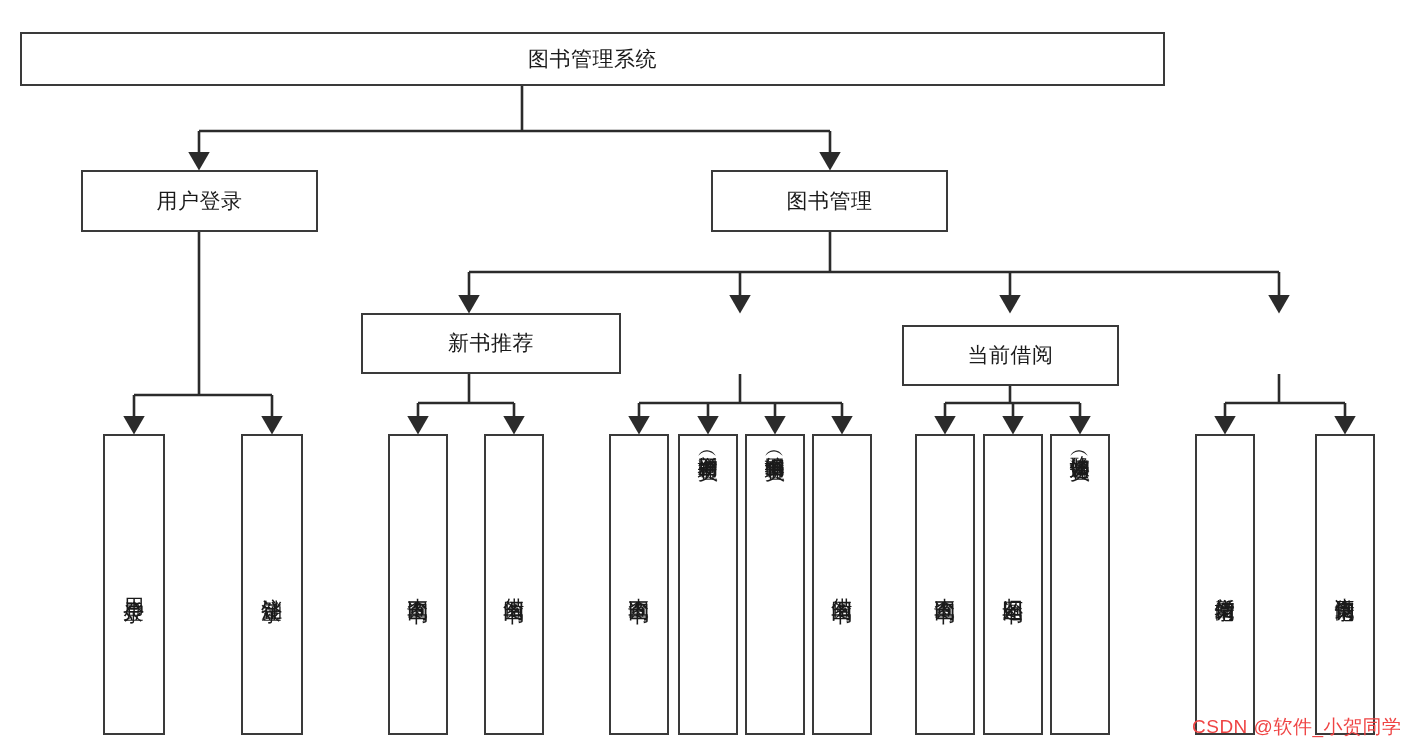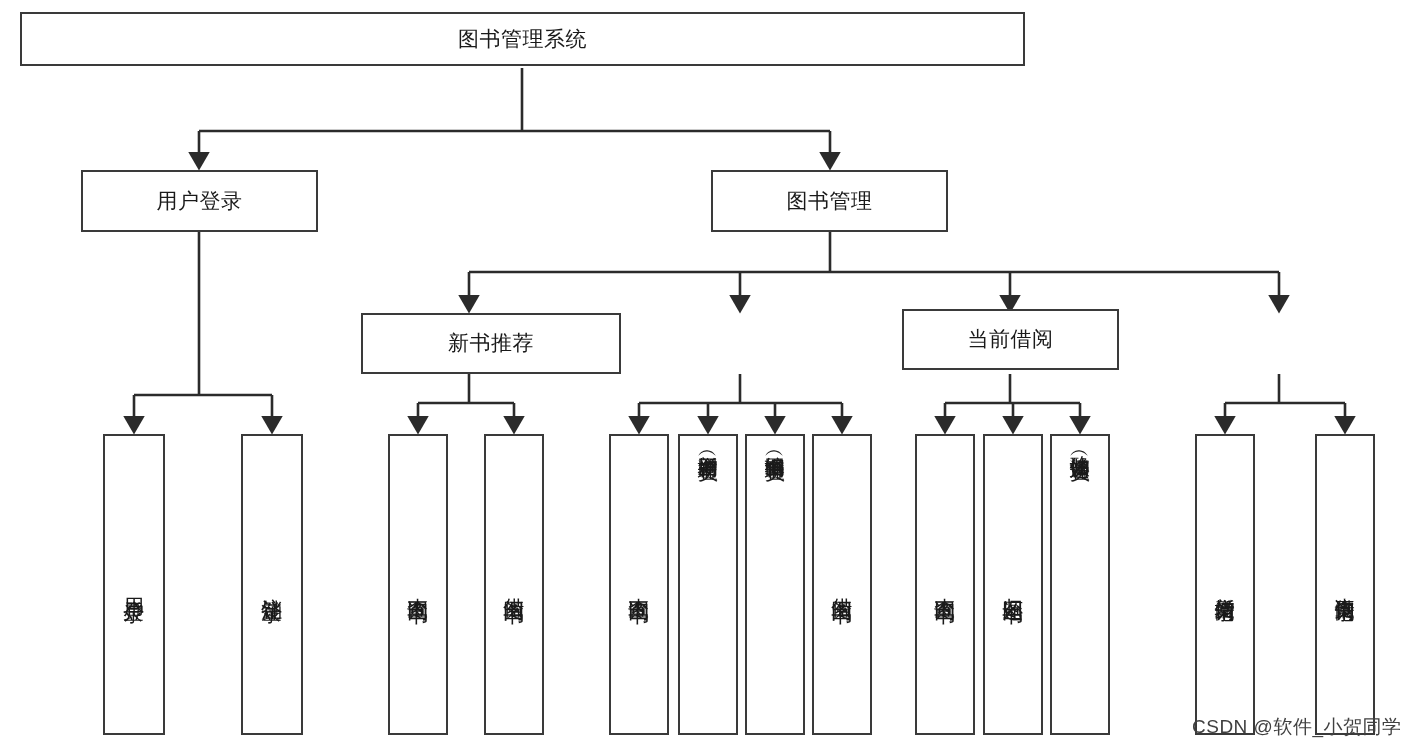--- a/index.html
+++ b/index.html
@@ -58,21 +58,21 @@
   }
   .node.leaf.topalign{
     align-items:flex-start;
   }
   .node.leaf.topalign .lbl{
     margin-top:4px;
   }
   .watermark{
     position:absolute;
     font-size:19px;
-    color:#404040;
+    color:#ef4444;
     white-space:nowrap;
     z-index:5;
     letter-spacing:0.5px;
   }
 </style>
 </head>
 <body>
 
 <div id="canvas">
 
@@ -119,35 +119,35 @@
       <path d="M1013,403 L1013,424" marker-end="url(#arrow)"></path>
       <path d="M1080,403 L1080,424" marker-end="url(#arrow)"></path>
 
       <path d="M1279,374 L1279,403"></path>
       <path d="M1225,403 L1345,403"></path>
       <path d="M1225,403 L1225,424" marker-end="url(#arrow)"></path>
       <path d="M1345,403 L1345,424" marker-end="url(#arrow)"></path>
     </g>
   </svg>
 
-  <div class="node" style="left:20px;top:12px;width:1005px;height:54px;text-align:center;">
+  <div class="node" style="left:20px;top:32px;width:1145px;height:54px;text-align:center;">
     <span class="lbl">图书管理系统</span>
   </div>
 
   <div class="node" style="left:81px;top:170px;width:237px;height:62px;">
     <span class="lbl">用户登录</span>
   </div>
   <div class="node" style="left:711px;top:170px;width:237px;height:62px;">
     <span class="lbl">图书管理</span>
   </div>
 
   <div class="node" style="left:361px;top:313px;width:260px;height:61px;">
     <span class="lbl">新书推荐</span>
   </div>
-  <div class="node" style="left:902px;top:309px;width:217px;height:61px;">
+  <div class="node" style="left:902px;top:325px;width:217px;height:61px;">
     <span class="lbl">当前借阅</span>
   </div>
 
   <div class="node leaf" style="left:103px;top:434px;width:62px;height:301px;">
     <span class="lbl">用户登录</span>
   </div>
   <div class="node leaf" style="left:241px;top:434px;width:62px;height:301px;">
     <span class="lbl">注销登录</span>
   </div>
 

